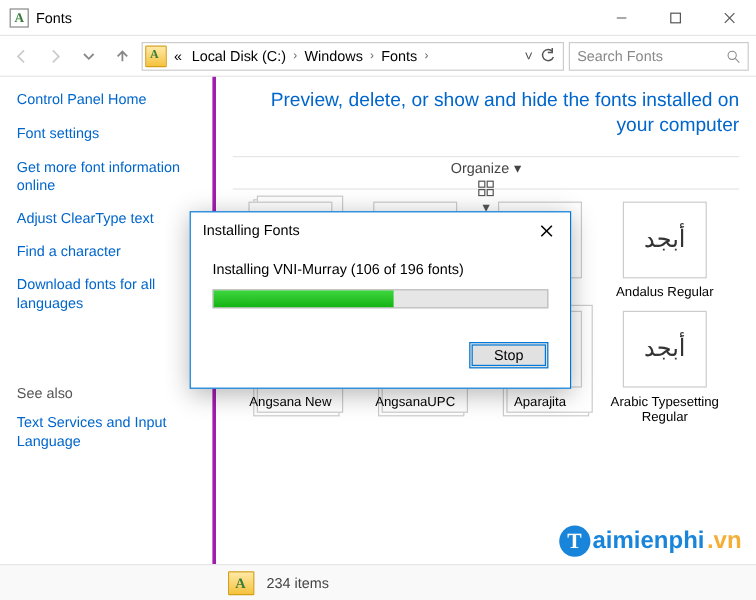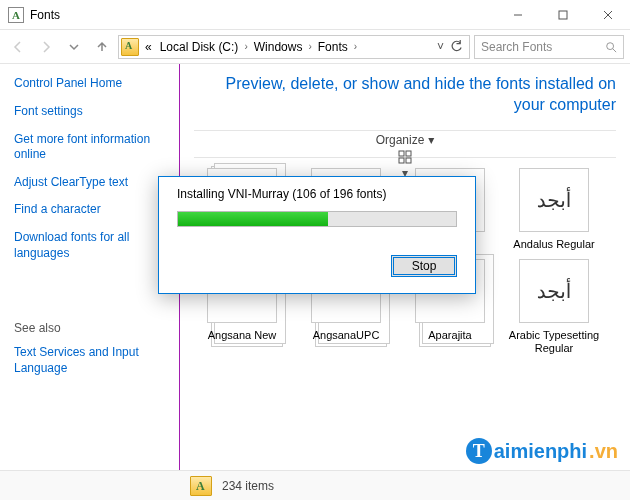--- a/index.html
+++ b/index.html
@@ -19,21 +19,21 @@
 .address { flex: 1; height: 24px; border: 1px solid #ccc; display: flex; align-items: center; padding: 0 2px; gap: 4px; }
 .address .folder-icon { width: 18px; height: 18px; background: linear-gradient(#ffe9a6, #f5c23d); border: 1px solid #d4a017; border-radius: 1px; position: relative; }
 .address .folder-icon::after { content: "A"; position: absolute; top: 1px; left: 3px; font-family: Georgia, serif; color: #3a7d3a; font-size: 10px; font-weight: bold; }
 .crumb { font-size: 12px; color: #000; padding: 0 2px; }
 .crumb-sep { color: #666; font-size: 10px; }
 .addr-extra { margin-left: auto; display: flex; align-items: center; gap: 6px; padding-right: 4px; color: #555; }
 .search { width: 150px; height: 24px; border: 1px solid #ccc; display: flex; align-items: center; padding: 0 6px; color: #888; gap: 6px; }
 .search svg { width: 12px; height: 12px; }
 
 .body { display: flex; height: calc(500px - 30px - 34px - 30px); }
-.sidebar { width: 180px; padding: 12px 14px; border-right: 1px solid #a21caf; }
+.sidebar { width: 180px; padding: 12px 14px; border-right: 3px solid #a21caf; }
 .sidebar a { display: block; color: #0066cc; font-size: 12px; text-decoration: none; margin-bottom: 12px; line-height: 1.3; }
 .sidebar .heading { color: #0066cc; margin-bottom: 14px; font-size: 12px; }
 .seealso { margin-top: 60px; color: #555; font-size: 12px; margin-bottom: 10px; }
 
 .main { flex: 1; padding: 10px 14px 0 14px; position: relative; overflow: hidden; }
 .main-heading { color: #0066cc; font-size: 16px; font-weight: normal; line-height: 1.3; margin-bottom: 14px; text-align: right; }
 .toolbar { height: 28px; border-top: 1px solid #e5e5e5; border-bottom: 1px solid #e5e5e5; display: flex; align-items: center; padding: 0 6px; flex-direction: column; }
 .toolbar-btn { color: #444; font-size: 12px; padding: 2px 6px; display: flex; align-items: center; gap: 4px; }
 .toolbar .spacer { flex: 1; }
 .toolbar .iconbtn { width: 24px; height: 22px; display: flex; align-items: center; justify-content: center; color: #555; border: 1px solid transparent; }
@@ -212,20 +212,29 @@
   <span>234 items</span>
 </div>
 
 <div class="watermark">
   <div class="ball">T</div>
   <span>aimienphi</span>
     <span class="tail">.vn</span>
 </div>
 
 <div class="dialog">
+  <div class="dialog-title">
+    <span>Installing Fonts</span>
+    <div class="close">
+        <svg width="11" height="11" viewBox="0 0 10 10">
+          <line x1="1" y1="1" x2="9" y2="9" stroke="#000" stroke-width="1.2"></line>
+          <line x1="9" y1="1" x2="1" y2="9" stroke="#000" stroke-width="1.2"></line>
+        </svg>
+      </div>
+  </div>
   <div class="dialog-body">
     <div class="msg">Installing VNI-Murray (106 of 196 fonts)</div>
     <div class="progress">
       <div class="progress-fill"></div>
     </div>
     <div class="dialog-actions">
       <button>Stop</button>
     </div>
   </div>
 </div>

